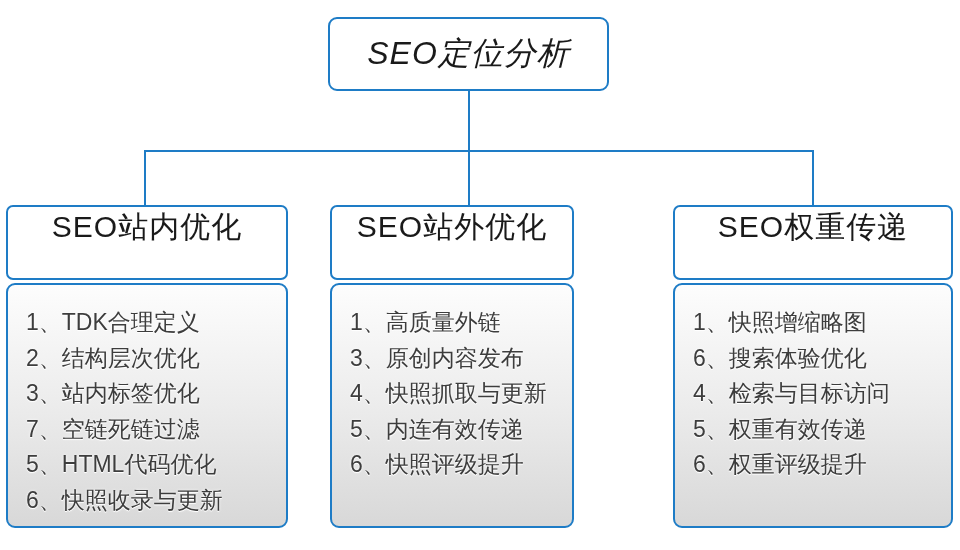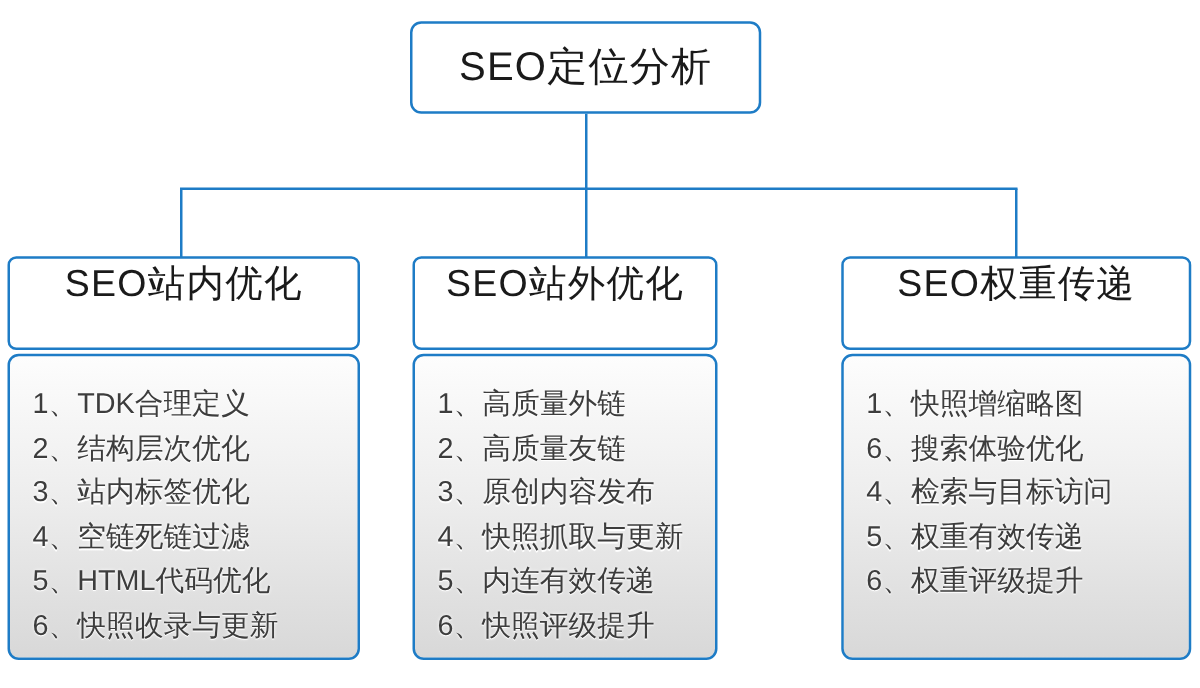--- a/index.html
+++ b/index.html
@@ -26,20 +26,21 @@
     box-sizing: border-box;
     border: 2px solid #1E7CC6;
     border-radius: 9px;
     background: #ffffff;
     display: flex;
     align-items: center;
     justify-content: center;
     font-size: 32px;
     color: #1a1a1a;
     letter-spacing: 1px;
+    font-style: italic;
   }
 
   
   .line {
     position: absolute;
     background: #1E7CC6;
   }
   .line.v { width: 1.5px; }
   .line.h { height: 1.5px; }
   #root-drop   { left: 468px; top: 91px;  height: 60px; }
@@ -114,33 +115,32 @@
   <div class="line v" id="drop-right"></div>
 
   <div class="column" id="col-0">
     <div class="header-box">
       <span>SEO站内优化</span>
     </div>
     <div class="list-box">
       <div class="list-item">1、TDK合理定义</div>
       <div class="list-item">2、结构层次优化</div>
       <div class="list-item">3、站内标签优化</div>
-      <div class="list-item">4、空链死链过滤</div>
+      <div class="list-item">7、空链死链过滤</div>
       <div class="list-item">5、HTML代码优化</div>
       <div class="list-item">6、快照收录与更新</div>
     </div>
   </div>
 
   <div class="column" id="col-1">
     <div class="header-box">
       <span>SEO站外优化</span>
     </div>
     <div class="list-box">
       <div class="list-item">1、高质量外链</div>
-      <div class="list-item">2、高质量友链</div>
       <div class="list-item">3、原创内容发布</div>
       <div class="list-item">4、快照抓取与更新</div>
       <div class="list-item">5、内连有效传递</div>
       <div class="list-item">6、快照评级提升</div>
     </div>
   </div>
 
   <div class="column" id="col-2">
     <div class="header-box">
       <span>SEO权重传递</span>

